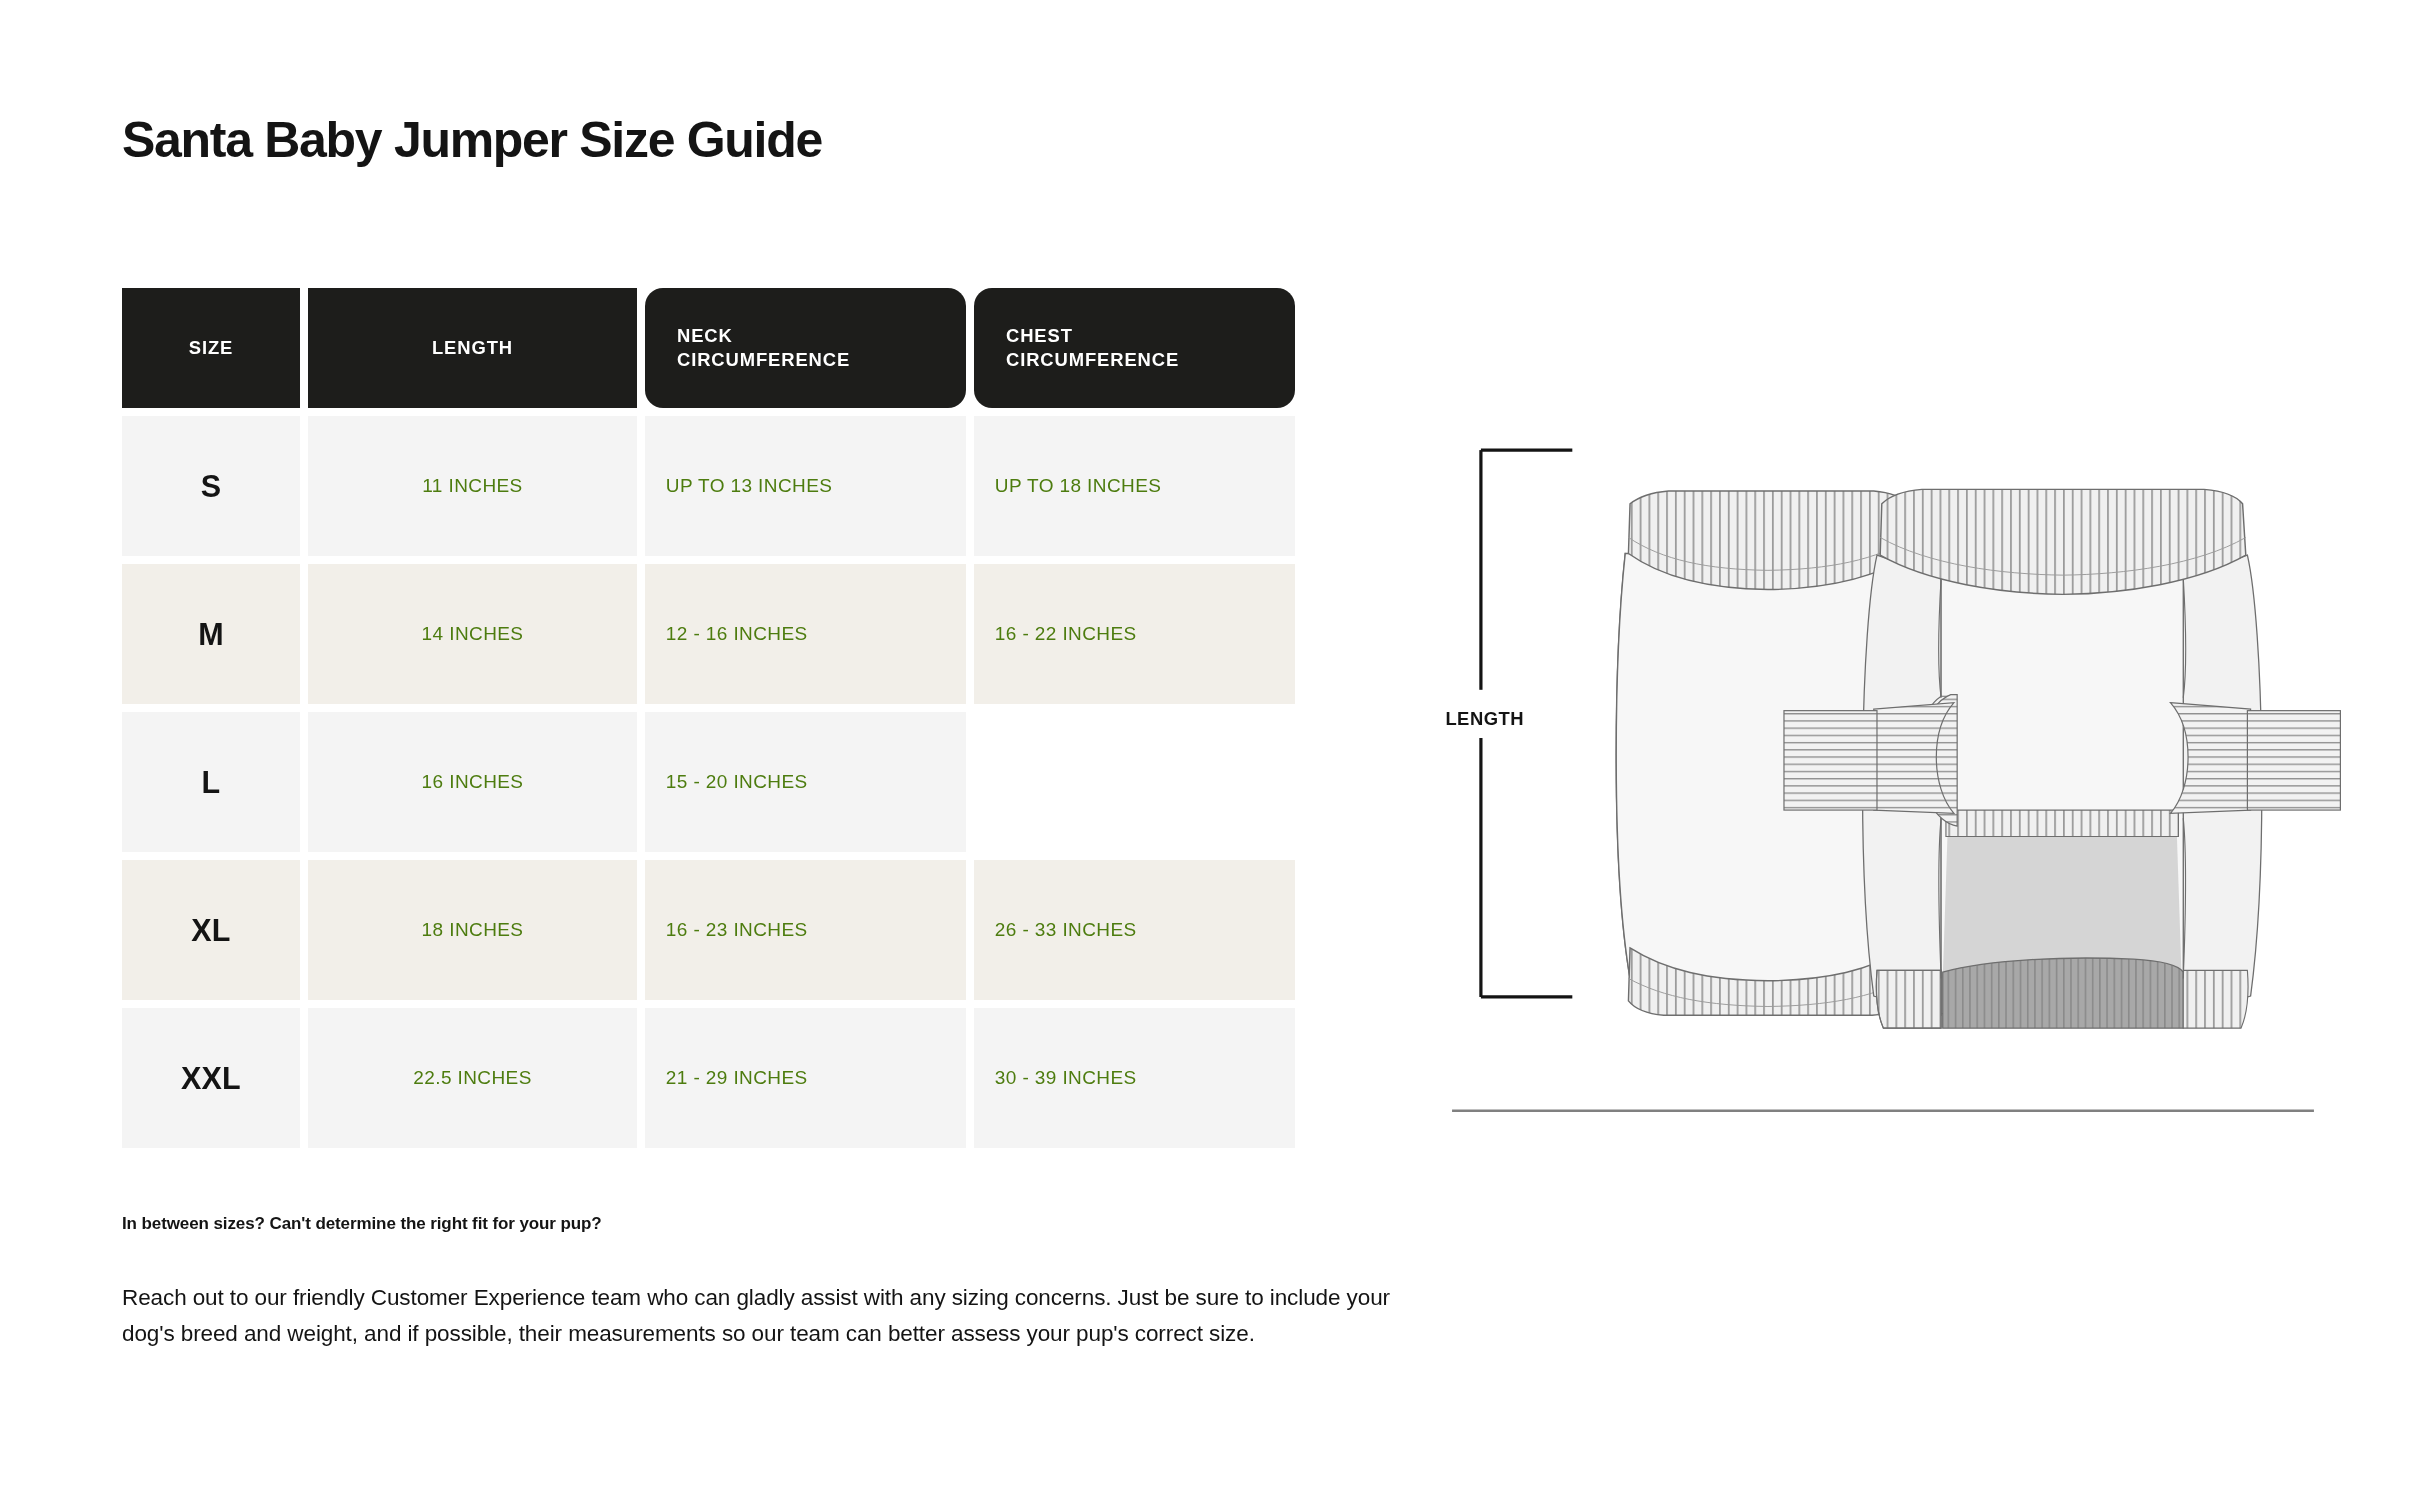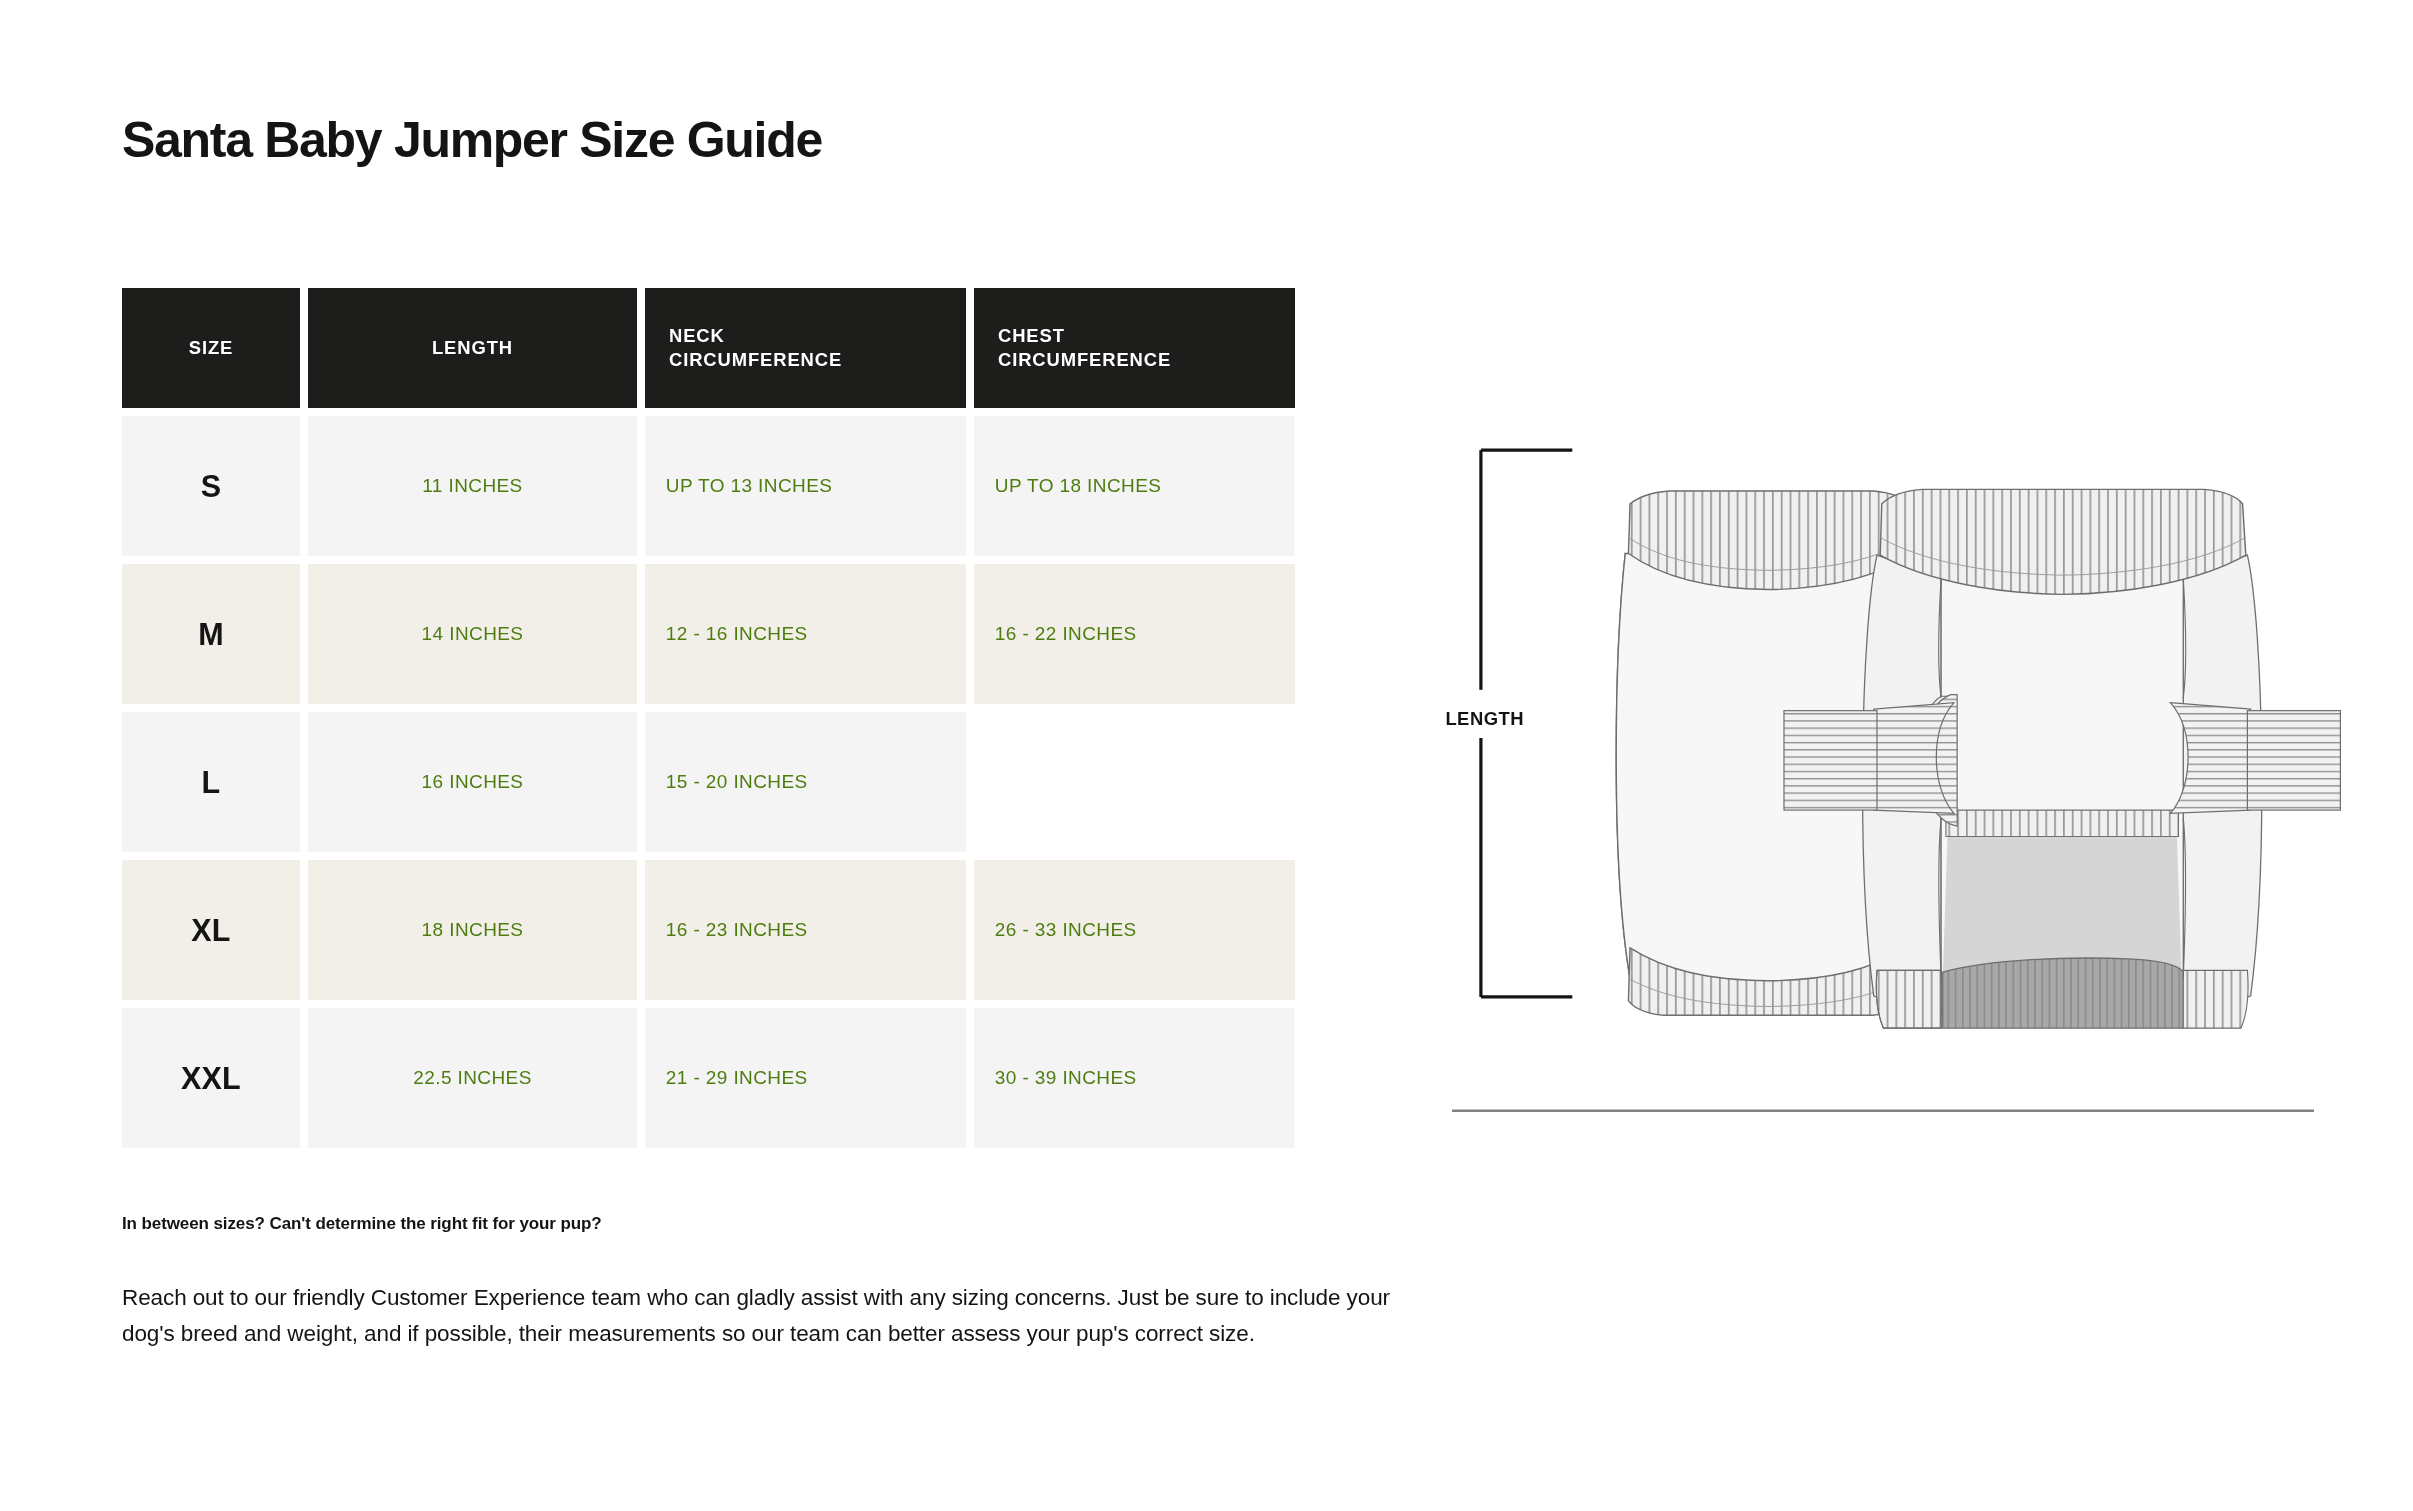--- a/index.html
+++ b/index.html
@@ -68,21 +68,22 @@
     color: #ffffff;
     height: 120px;
     font-size: 18.4px;
     font-weight: 700;
     letter-spacing: 0.9px;
     line-height: 1.32;
   }
   #header-row .col-neck,
   #header-row .col-chest {
     align-items: center;
-    padding-left: 24px;
+    padding-left: 32px;
+    border-radius: 18px;
   }
   #header-row .hdr-text { display: block; }
 
   
   .body-row .cell { height: 140px; }
   .body-row.shade-gray  .cell { background: #f4f4f4; }
   .body-row.shade-beige .cell { background: #f2efe9; }
 
   .size-label {
     font-size: 30.5px;

